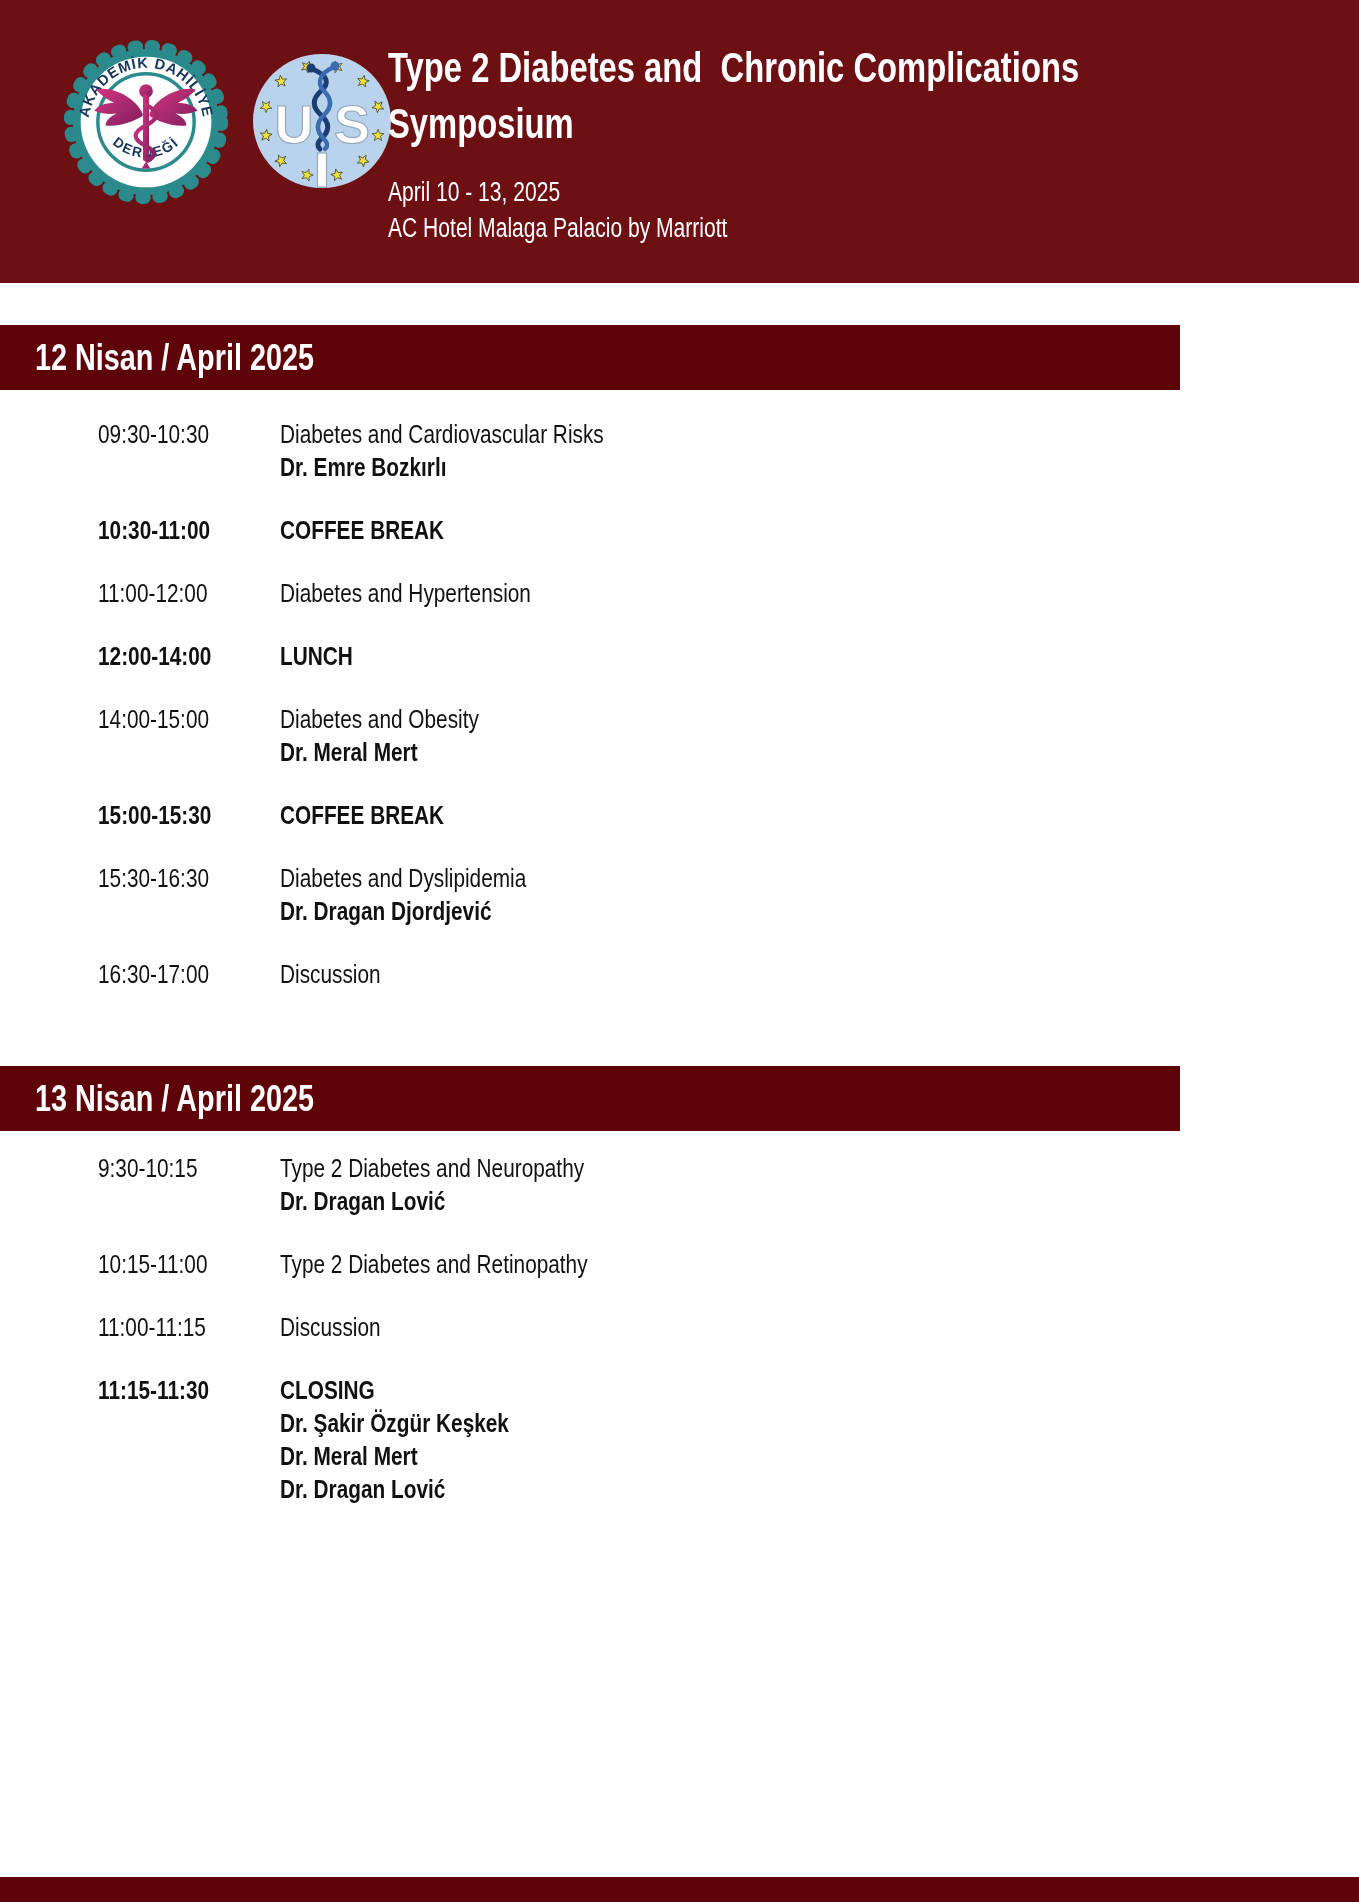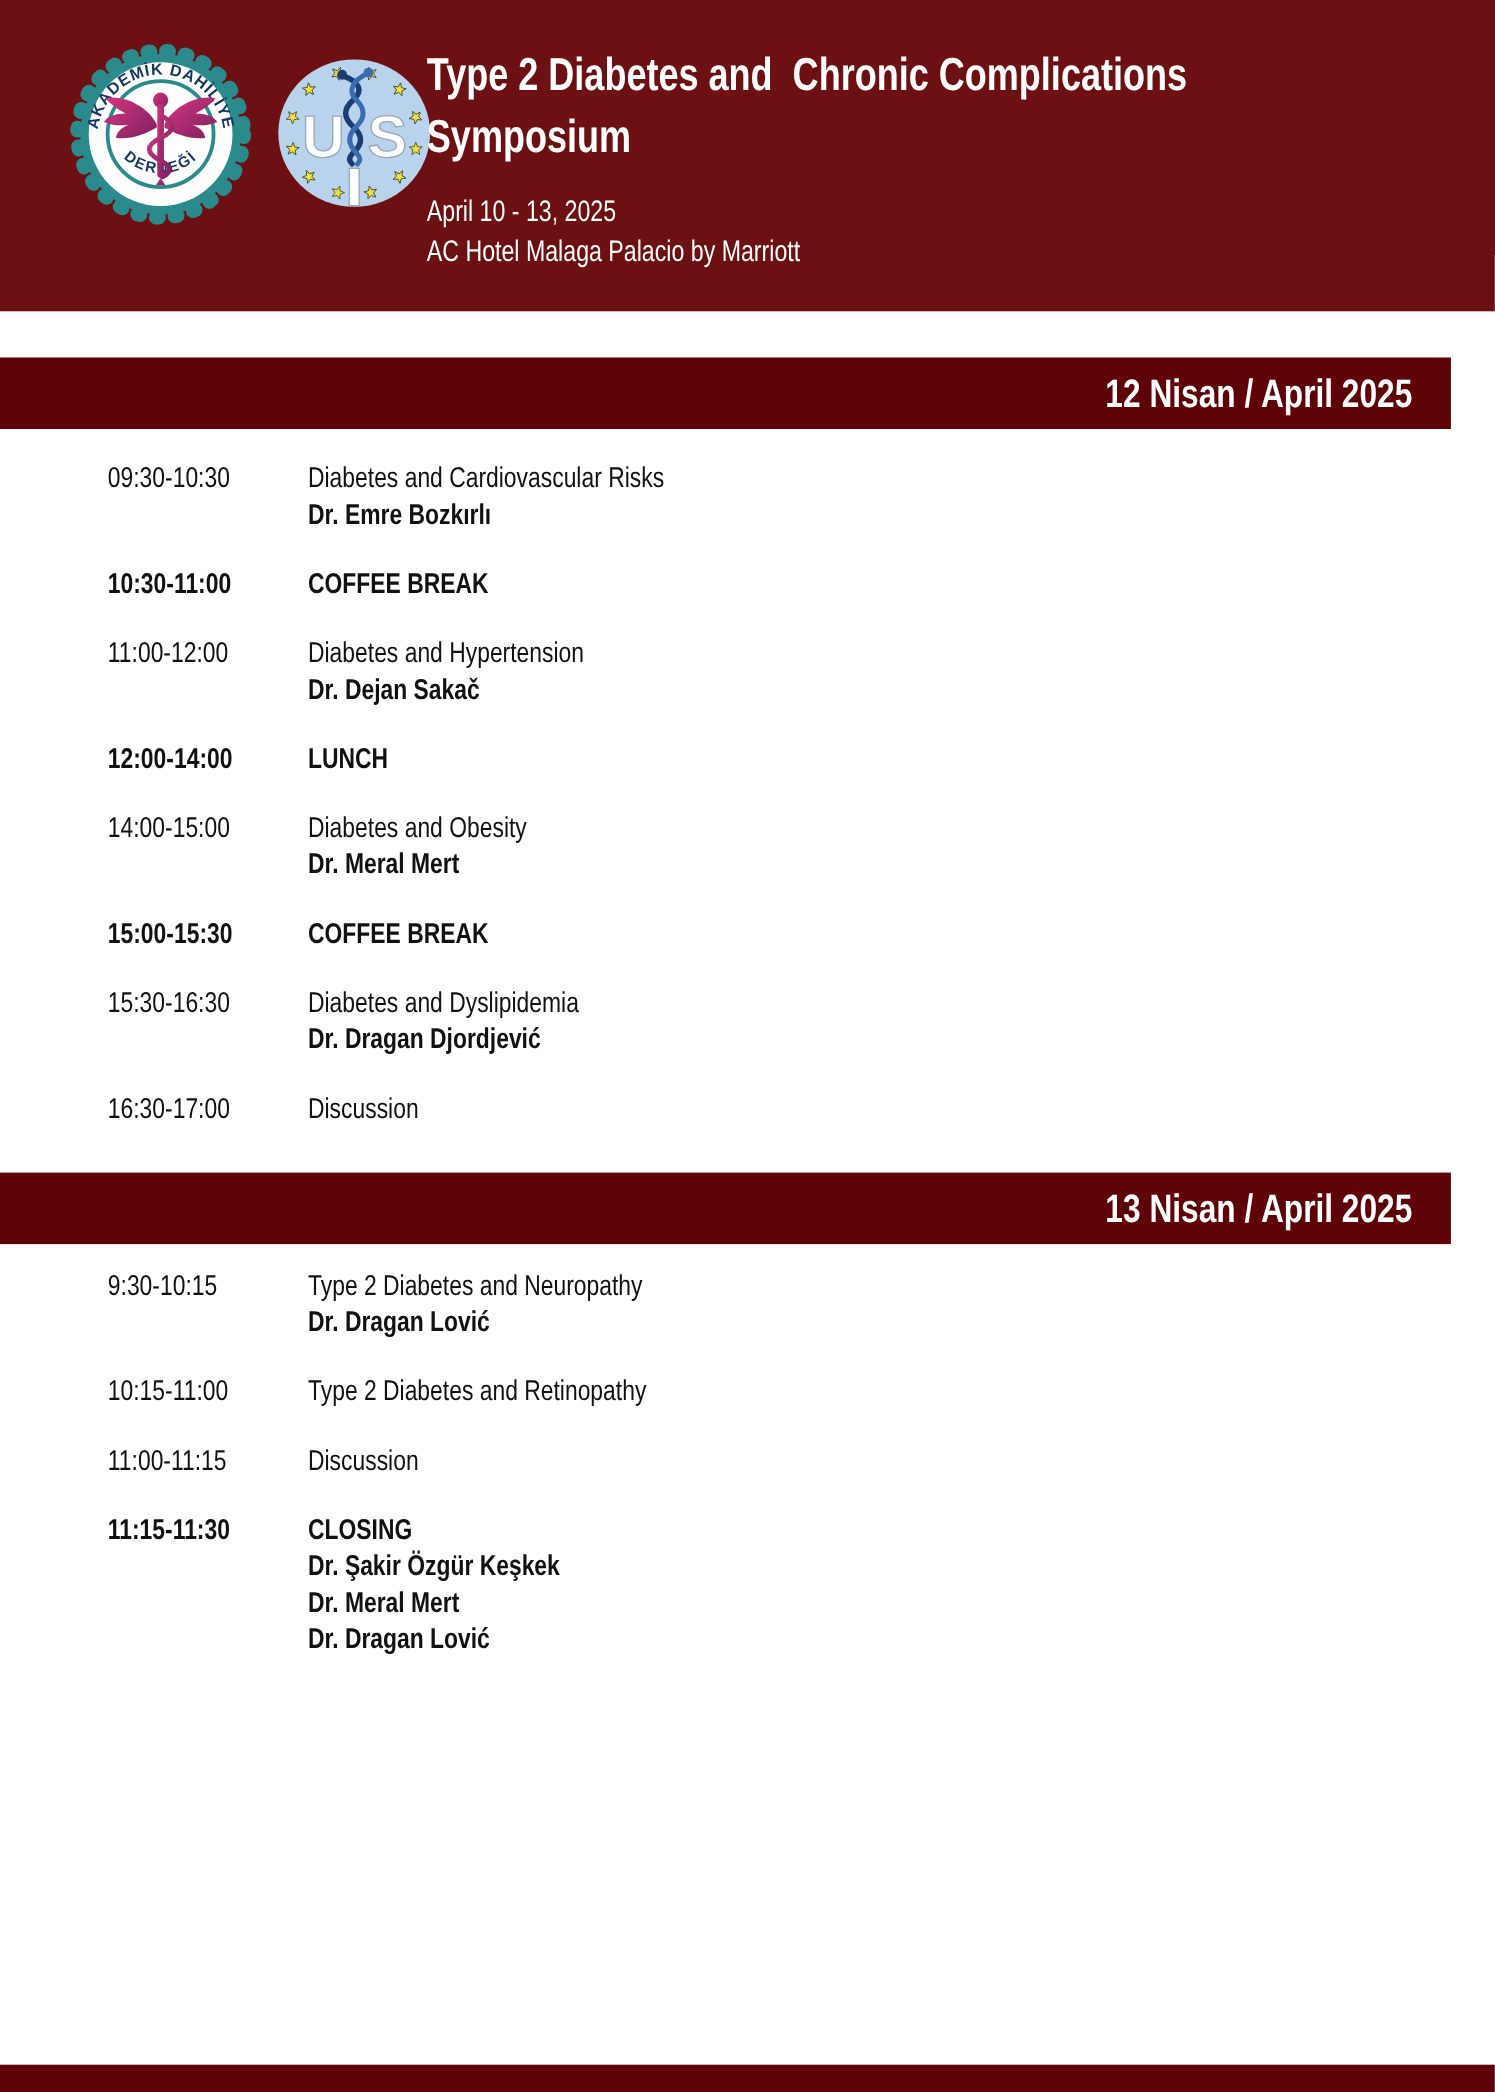--- a/index.html
+++ b/index.html
@@ -20,22 +20,22 @@
   #header{position:absolute;top:0;left:0;width:1359px;height:283px;background:var(--maroon-header);}
   #logo-adh{position:absolute;left:60px;top:36px;width:172px;height:172px;}
   #logo-uis{position:absolute;left:252px;top:52px;width:140px;height:138px;}
   #header-title{position:absolute;left:388px;top:40px;color:#fff;}
   .header-title-line{font-size:42px;font-weight:700;line-height:56px;}
   #header-title .cond{transform:scaleX(0.78);}
   .header-sub{font-size:27px;font-weight:400;line-height:36px;color:#fff;}
   #header-sub-block{margin-top:22px;}
 
   
-  .day-bar{position:absolute;left:0;width:1319px;height:65px;background:var(--maroon-bar);
-    display:flex;align-items:center;justify-content:flex-end;color:#fff;}
+  .day-bar{position:absolute;left:0;width:1180px;height:65px;background:var(--maroon-bar);
+    display:flex;align-items:center;justify-content:flex-start;color:#fff;}
   .day-bar .bar-text{font-size:36px;font-weight:700;}
   .day-bar .cond{transform-origin:50% 50%;}
   #bar-day-0{top:325px;}
   #bar-day-1{top:1066px;}
 
   
   .day-rows{position:absolute;left:0;width:1359px;}
   #day-0-rows{top:418px;}
   #day-1-rows{top:1152px;}
   .session-row{display:grid;grid-template-columns:182px auto;margin:0 0 30px 98px;
@@ -139,21 +139,20 @@
     <div class="session-row emph">
       <div class="session-time"><span class="cond">10:30-11:00</span></div>
       <div>
         <div class="session-title"><span class="cond">COFFEE BREAK</span></div>
       </div>
     </div>
     <div class="session-row">
       <div class="session-time"><span class="cond">11:00-12:00</span></div>
       <div>
         <div class="session-title"><span class="cond">Diabetes and Hypertension</span></div>
-        <div class="session-speaker"><span class="cond">Dr. Dejan Sakač</span></div>
       </div>
     </div>
     <div class="session-row emph">
       <div class="session-time"><span class="cond">12:00-14:00</span></div>
       <div>
         <div class="session-title"><span class="cond">LUNCH</span></div>
       </div>
     </div>
     <div class="session-row">
       <div class="session-time"><span class="cond">14:00-15:00</span></div>

